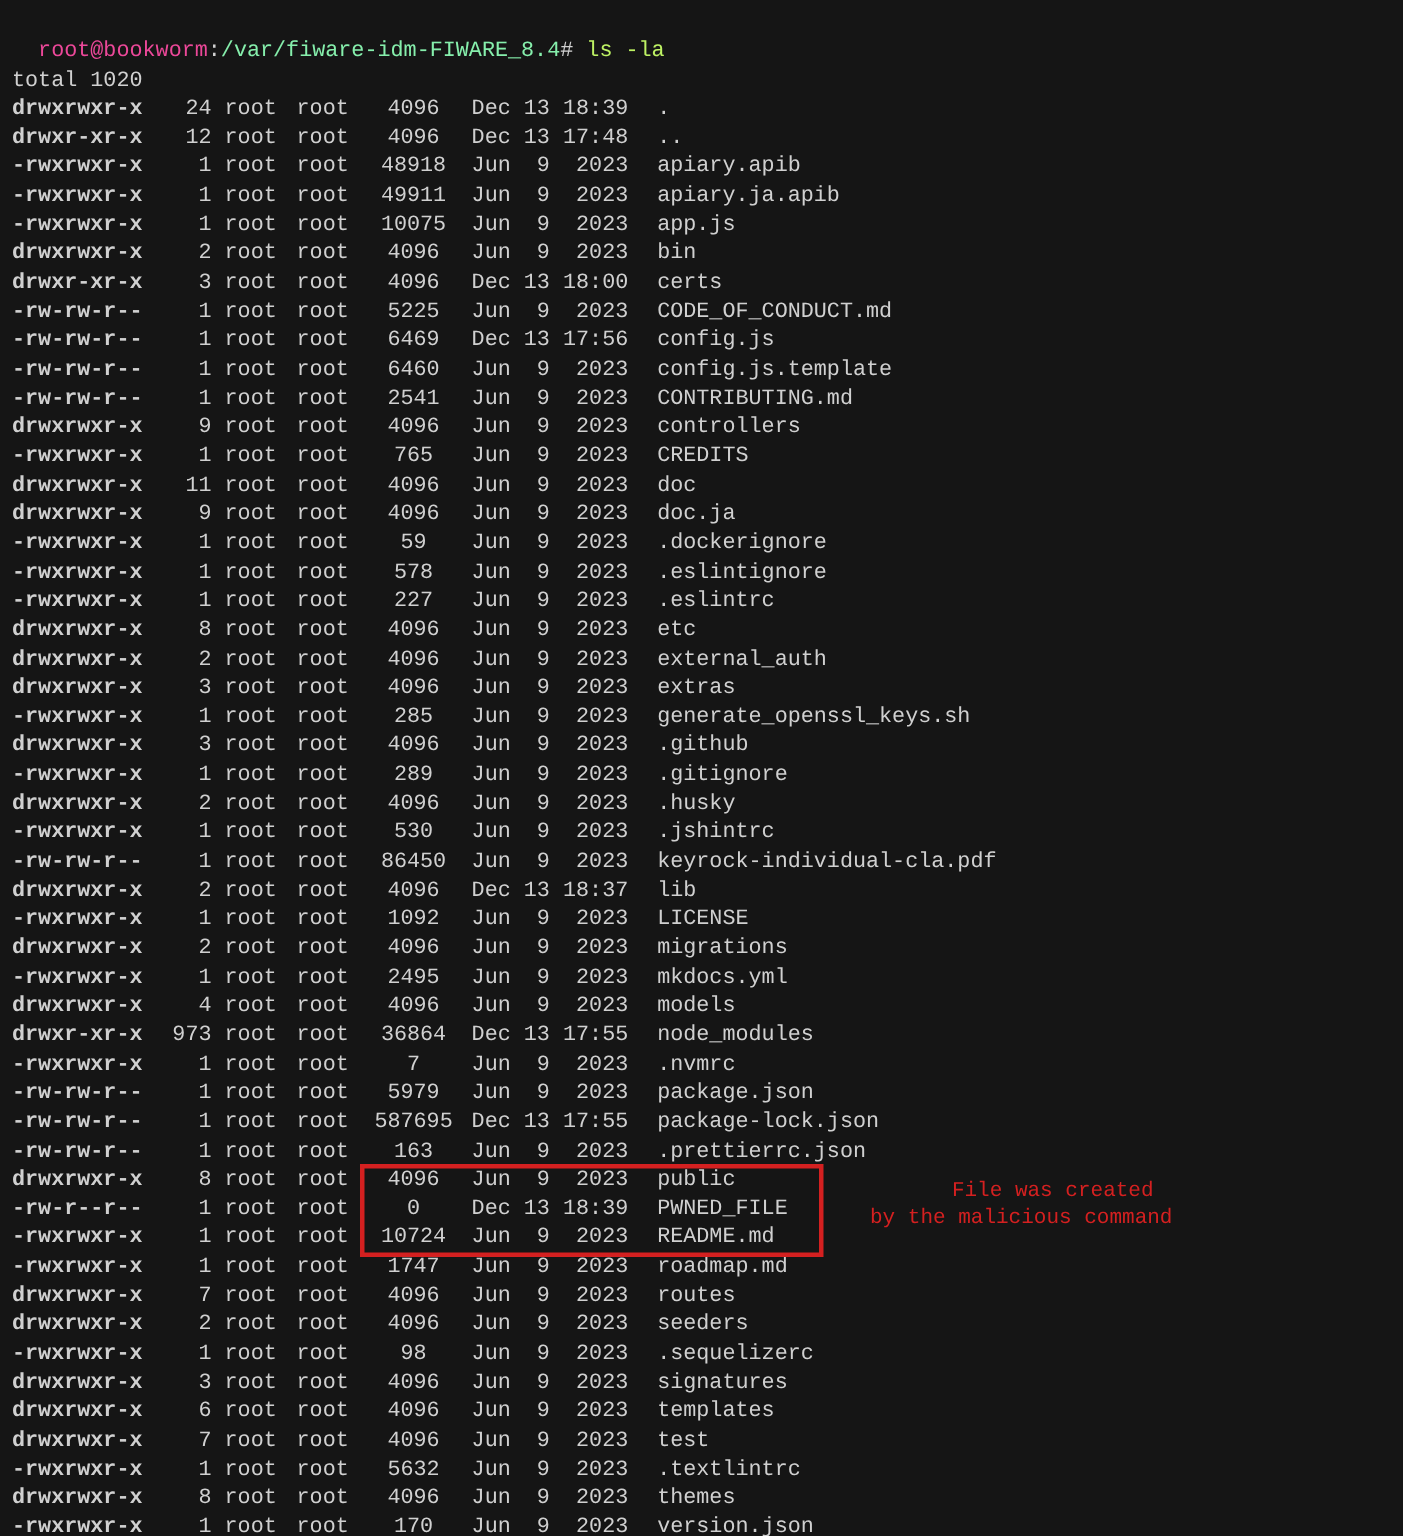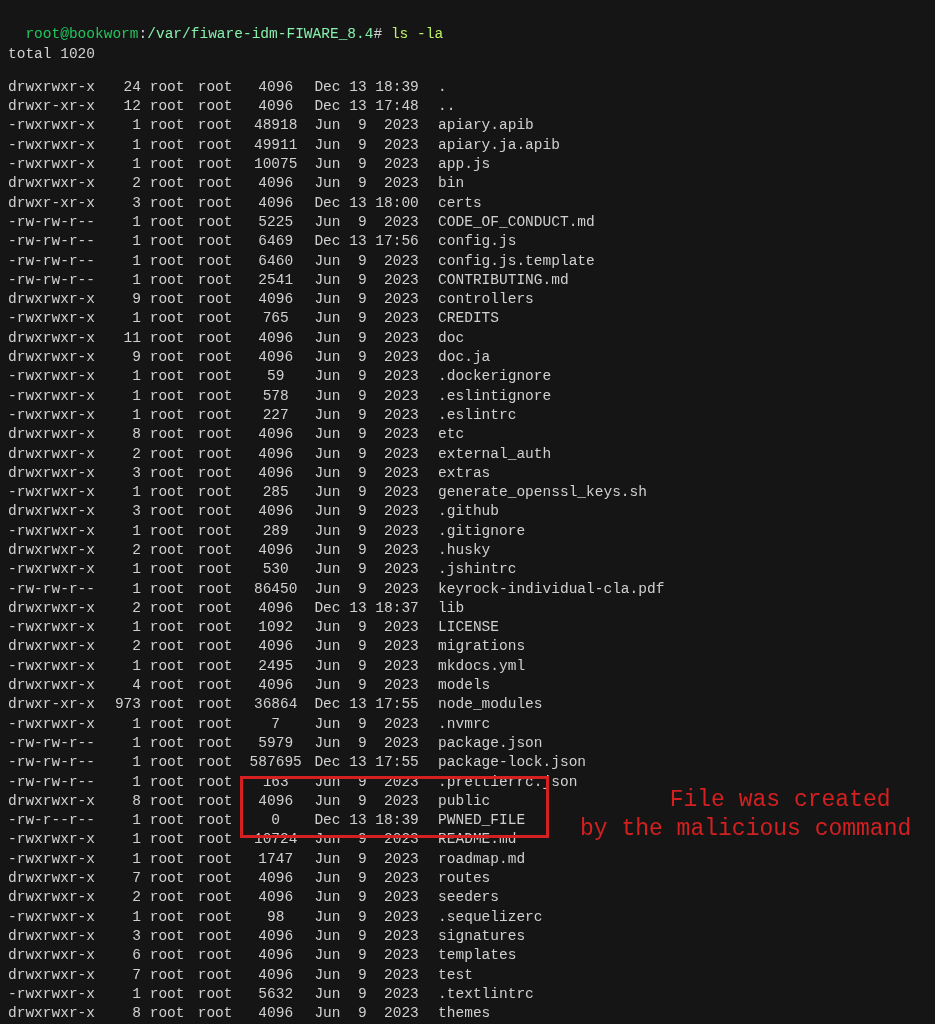--- a/index.html
+++ b/index.html
@@ -10,43 +10,43 @@
     font-family: "Courier New", monospace;
     font-size: 14.5px;
     line-height: 1.33;
     width: 935px;
   }
   .terminal {
     padding: 6px 8px 10px 8px;
     position: relative;
     white-space: pre;
   }
-  .prompt-user { color: #22c55e; margin-top: 24px; }
+  .prompt-user { color: #ec4899; margin-top: 24px; }
   .prompt-path { color: #86efac; }
   .cmd { color: #bef264; }
   .listing { display: block; }
   .row { display: block; height: 19.3px; }
-  .perms { display: inline-block; width: 95px; }
-  .links { display: inline-block; width: 38px; text-align: right; margin-top: 14px; }
+  .perms { display: inline-block; width: 95px; font-weight: bold; }
+  .links { display: inline-block; width: 38px; text-align: right; }
   .owner { display: inline-block; width: 48px; }
   .group { display: inline-block; width: 48px; }
   .size  { display: inline-block; width: 60px; text-align: center; }
   .date  { display: inline-block; width: 115px; }
   .name  { display: inline-block; }
   .total-line { display:block; height:19.3px; }
   .highlight-box {
     position: absolute;
     border: 3px solid #d42020;
     pointer-events: none;
   }
   .annotation {
     position: absolute;
     color: #d42020;
     font-family: "Courier New", monospace;
-    font-size: 23px;
+    font-size: 14px;
     line-height: 1.25;
     text-align: center;
     white-space: pre;
   }
 </style>
 </head>
 <body>
 
 <div class="terminal">
   <span class="prompt"><span class="prompt-user">root@bookworm</span>:<span class="prompt-path">/var/fiware-idm-FIWARE_8.4</span><span>#</span> <span class="cmd">ls -la</span></span>

